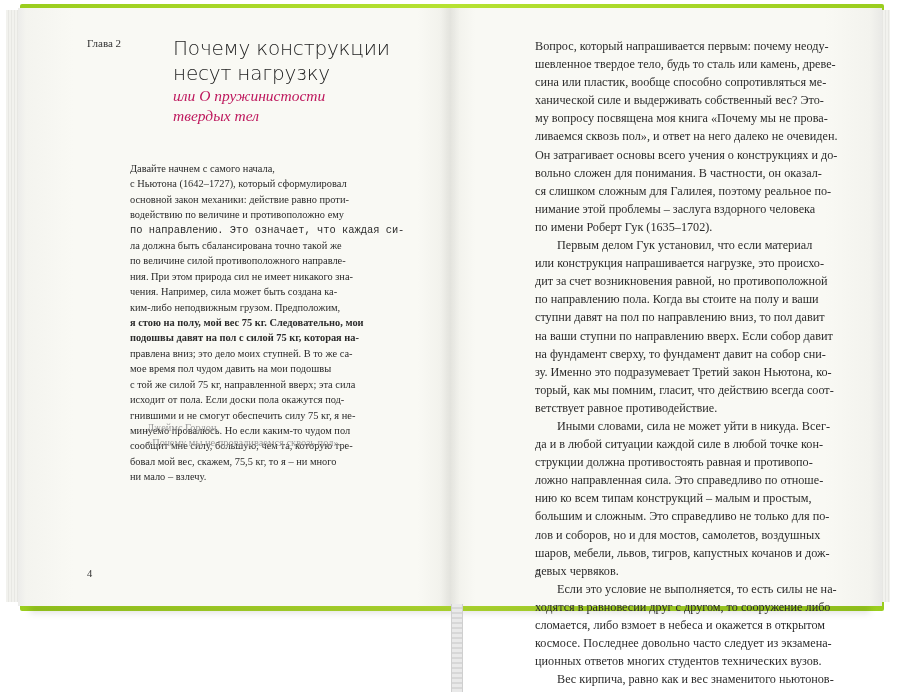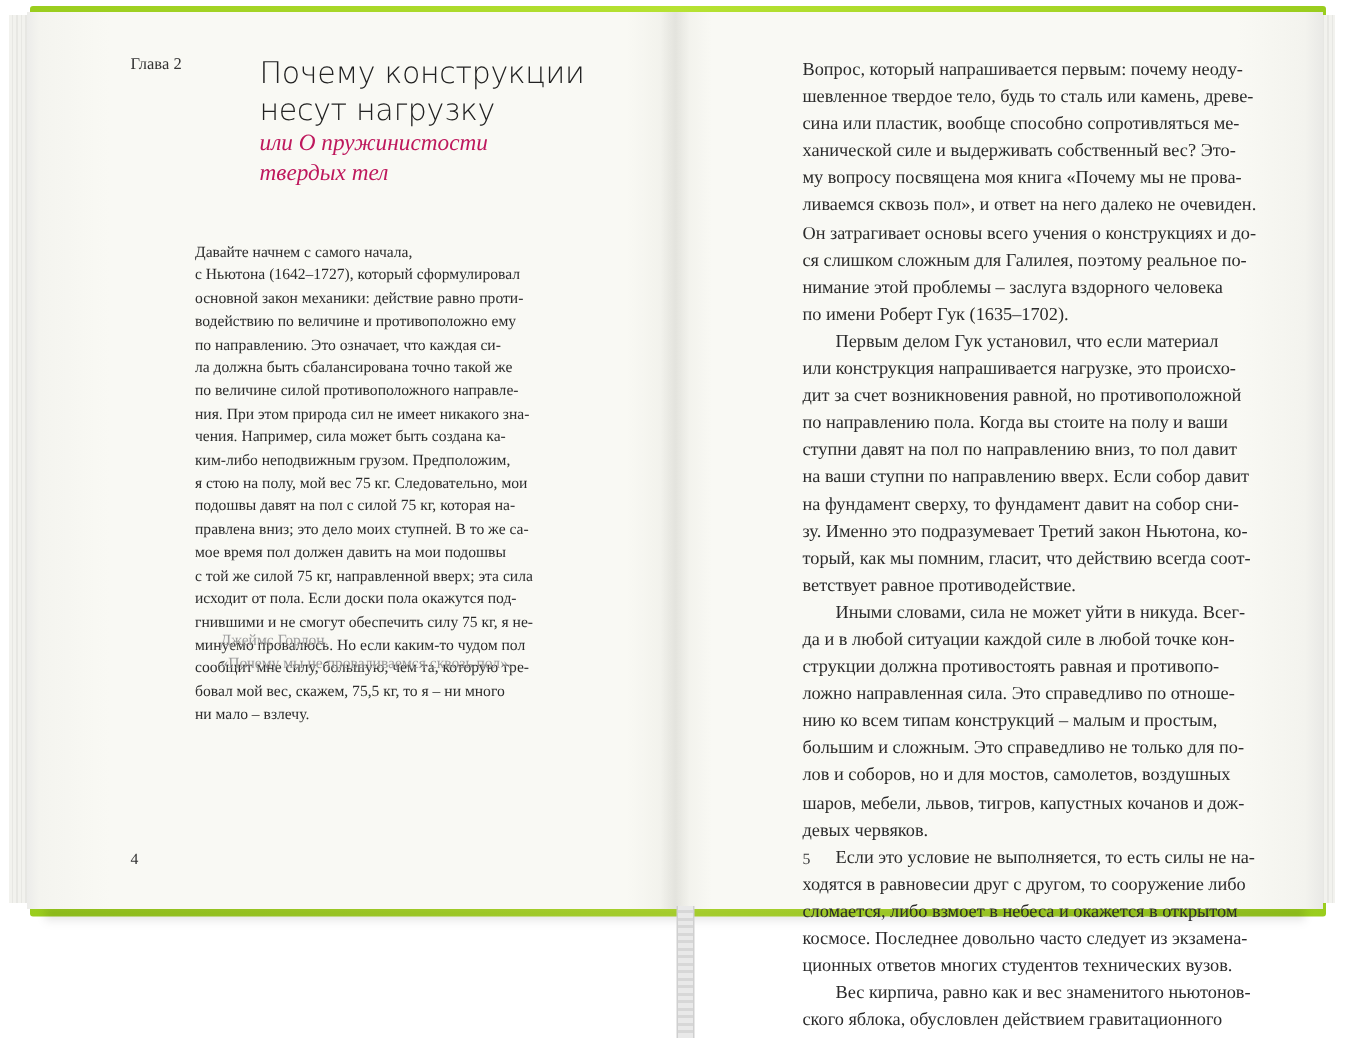--- a/index.html
+++ b/index.html
@@ -99,30 +99,30 @@
 <div class="subtitle">
   <div>или О пружинистости</div>
   <div>твердых тел</div>
 </div>
 
 <div class="epigraph" id="epigraph">
     <div style="white-space: nowrap;">Давайте начнем с самого начала,</div>
     <div style="white-space: nowrap;">с Ньютона (1642–1727), который сформулировал</div>
     <div style="white-space: nowrap;">основной закон механики: действие равно проти-</div>
     <div style="white-space: nowrap;">водействию по величине и противоположно ему</div>
-    <div style="white-space: nowrap;">по направлению. Это означает, что каждая си-</div>
+    <div style="white-space: nowrap; font-family: Liberation Mono, monospace;">по направлению. Это означает, что каждая си-</div>
     <div style="white-space: nowrap;">ла должна быть сбалансирована точно такой же</div>
     <div style="white-space: nowrap;">по величине силой противоположного направле-</div>
     <div style="white-space: nowrap;">ния. При этом природа сил не имеет никакого зна-</div>
     <div style="white-space: nowrap;">чения. Например, сила может быть создана ка-</div>
     <div style="white-space: nowrap;">ким-либо неподвижным грузом. Предположим,</div>
-    <div style="white-space: nowrap;">я стою на полу, мой вес 75 кг. Следовательно, мои</div>
-    <div style="white-space: nowrap;">подошвы давят на пол с силой 75 кг, которая на-</div>
+    <div style="white-space: nowrap; font-weight: bold;">я стою на полу, мой вес 75 кг. Следовательно, мои</div>
+    <div style="white-space: nowrap; font-weight: bold;">подошвы давят на пол с силой 75 кг, которая на-</div>
     <div style="white-space: nowrap;">правлена вниз; это дело моих ступней. В то же са-</div>
-    <div style="white-space: nowrap;">мое время пол должен давить на мои подошвы</div>
+    <div style="white-space: nowrap;">мое время пол чудом давить на мои подошвы</div>
     <div style="white-space: nowrap;">с той же силой 75 кг, направленной вверх; эта сила</div>
     <div style="white-space: nowrap;">исходит от пола. Если доски пола окажутся под-</div>
     <div style="white-space: nowrap;">гнившими и не смогут обеспечить силу 75 кг, я не-</div>
     <div style="white-space: nowrap;">минуемо провалюсь. Но если каким-то чудом пол</div>
     <div style="white-space: nowrap;">сообщит мне силу, большую, чем та, которую тре-</div>
     <div style="white-space: nowrap;">бовал мой вес, скажем, 75,5 кг, то я – ни много</div>
     <div style="white-space: nowrap;">ни мало – взлечу.</div>
   </div>
 
 <div class="attrib">
@@ -133,20 +133,21 @@
 <div class="page-num" style="left:87px;">4</div>
 
 <div class="body-text" id="body-text">
     <span class="line">Вопрос, который напрашивается первым: почему неоду-</span>
     <span class="line">шевленное твердое тело, будь то сталь или камень, древе-</span>
     <span class="line">сина или пластик, вообще способно сопротивляться ме-</span>
     <span class="line">ханической силе и выдерживать собственный вес? Это-</span>
     <span class="line">му вопросу посвящена моя книга «Почему мы не прова-</span>
     <span class="line">ливаемся сквозь пол», и ответ на него далеко не очевиден.</span>
     <span class="line">Он затрагивает основы всего учения о конструкциях и до-</span>
+    <span class="line">вольно сложен для понимания. В частности, он оказал-</span>
     <span class="line">ся слишком сложным для Галилея, поэтому реальное по-</span>
     <span class="line">нимание этой проблемы – заслуга вздорного человека</span>
     <span class="line">по имени Роберт Гук (1635–1702).</span>
     <span class="line indent">Первым делом Гук установил, что если материал</span>
     <span class="line">или конструкция напрашивается нагрузке, это происхо-</span>
     <span class="line">дит за счет возникновения равной, но противоположной</span>
     <span class="line">по направлению пола. Когда вы стоите на полу и ваши</span>
     <span class="line">ступни давят на пол по направлению вниз, то пол давит</span>
     <span class="line">на ваши ступни по направлению вверх. Если собор давит</span>
     <span class="line">на фундамент сверху, то фундамент давит на собор сни-</span>

